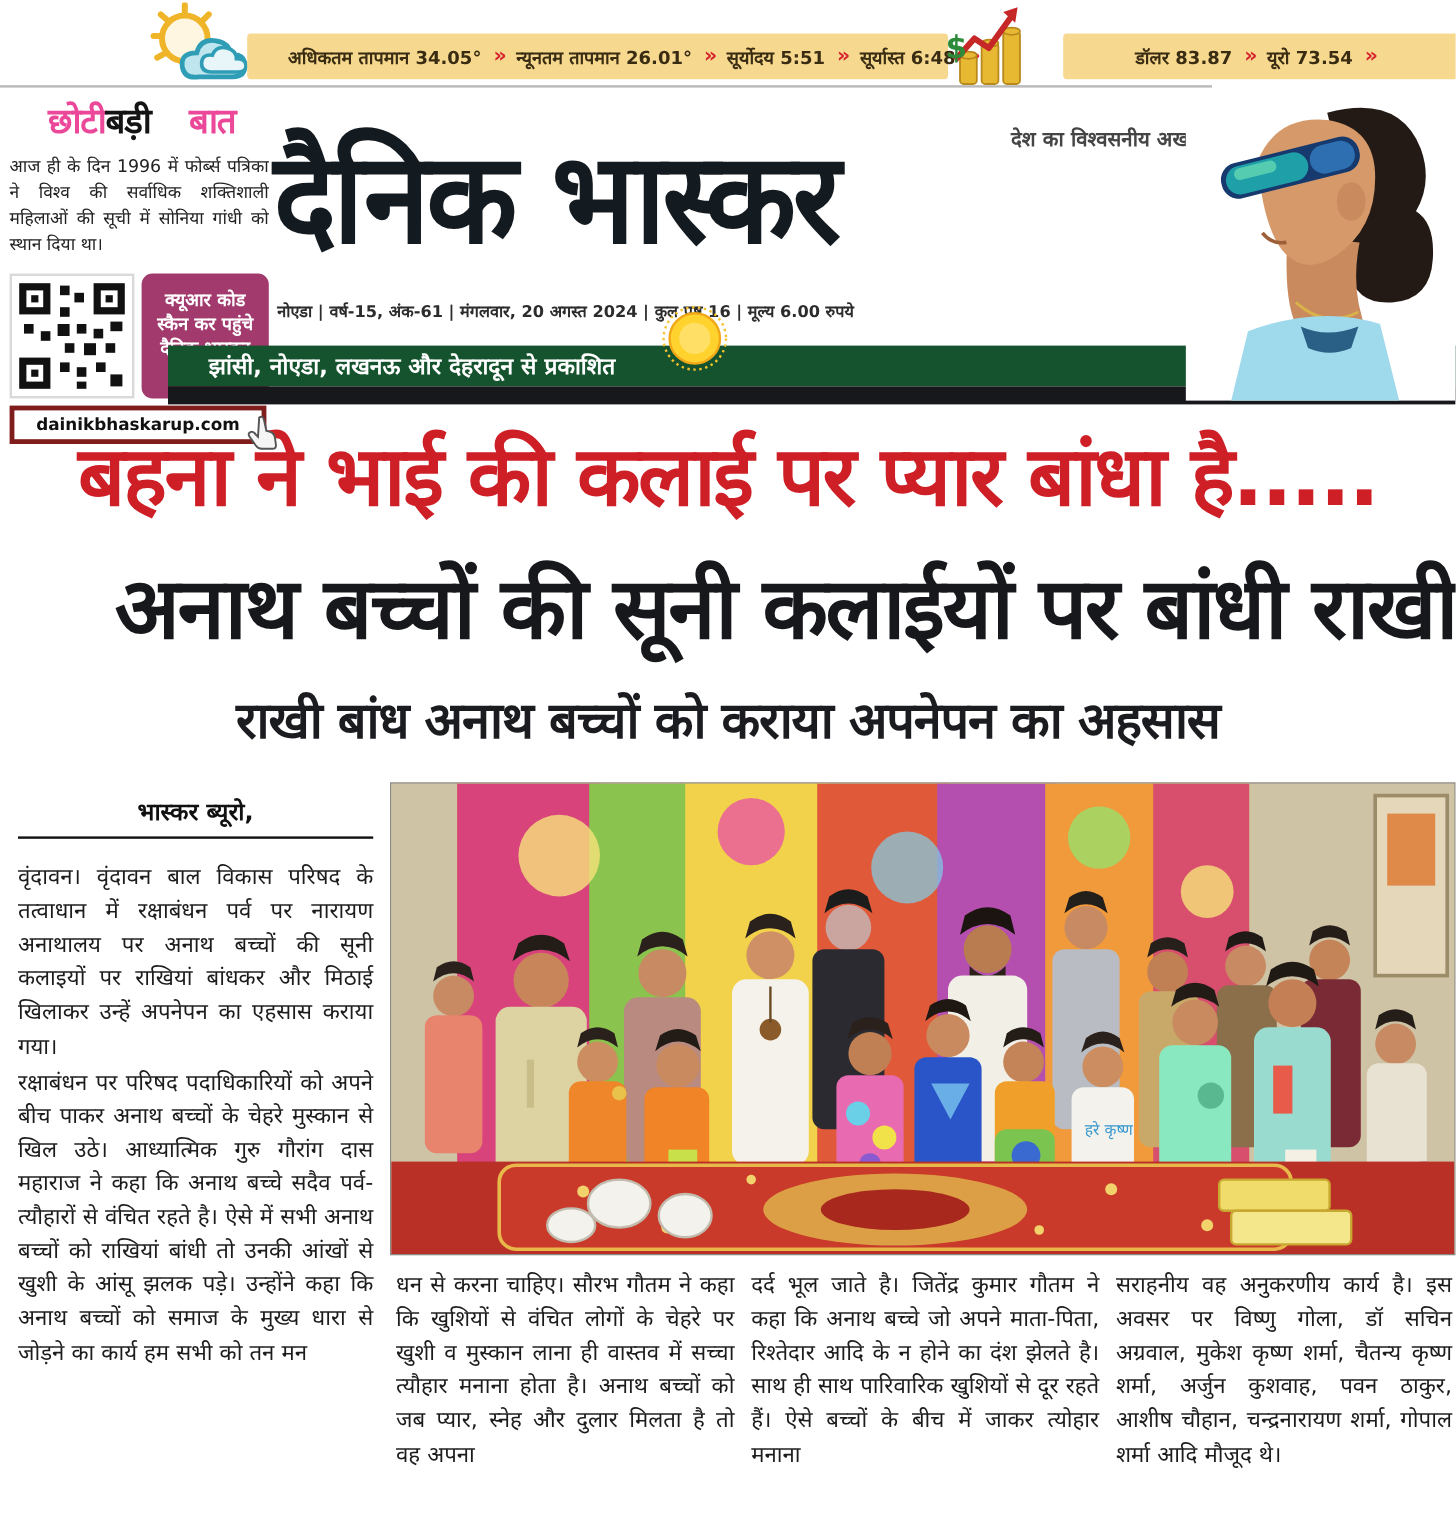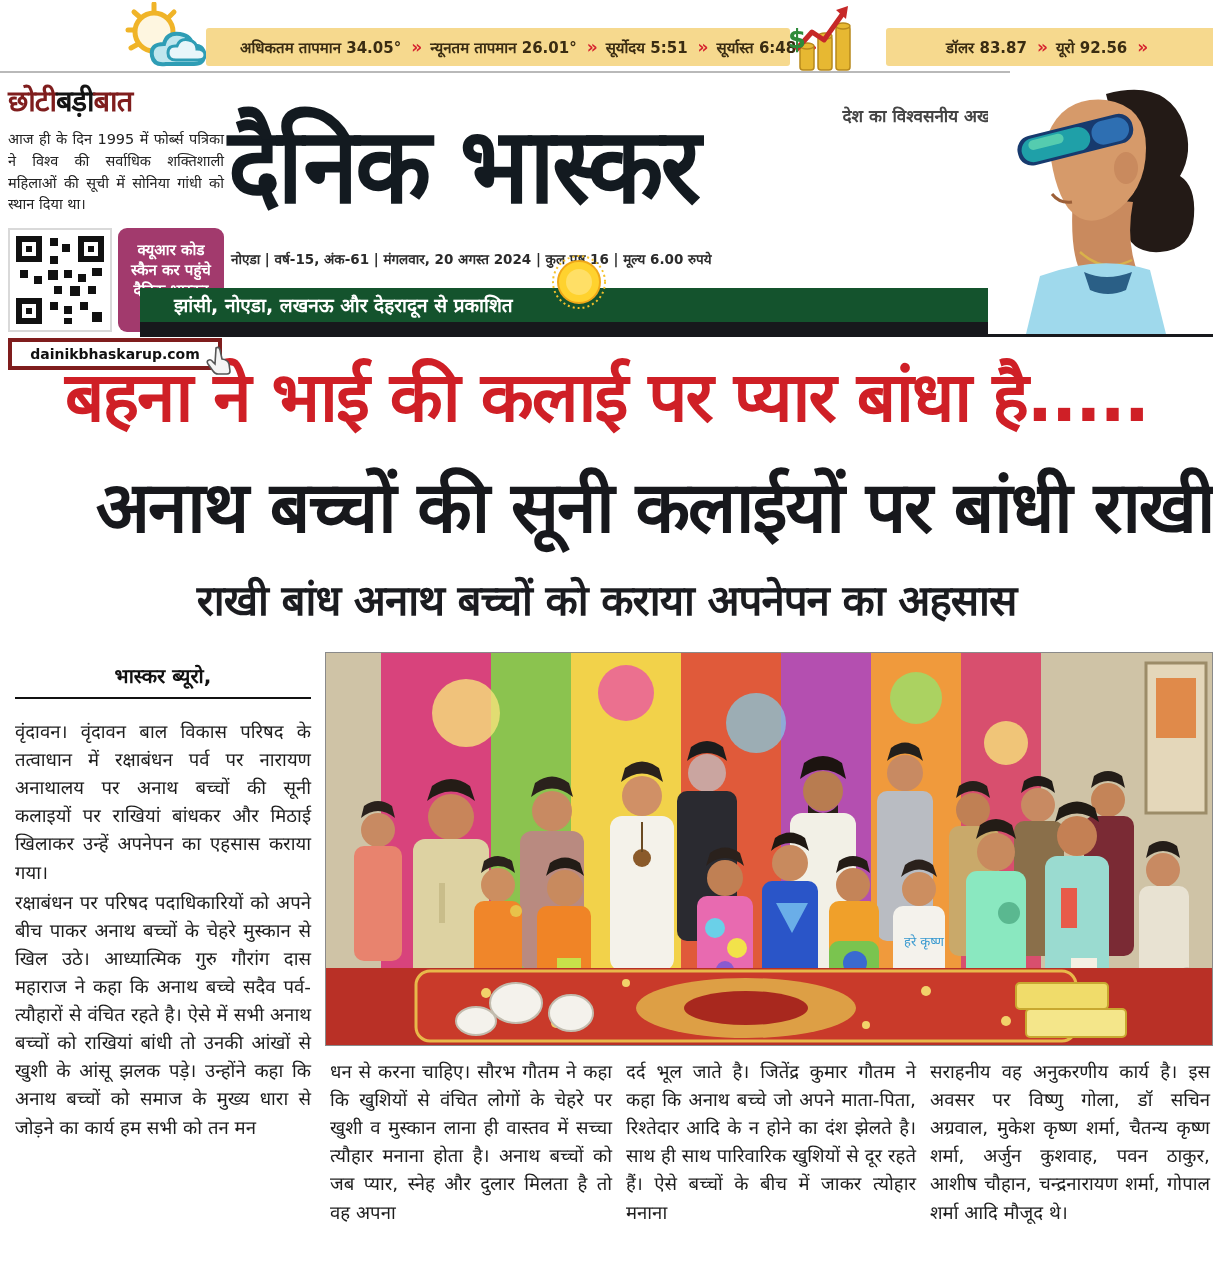--- a/index.html
+++ b/index.html
@@ -14,21 +14,21 @@
     display:flex; align-items:center; font-size:15px; font-weight:bold; color:#3a2c12; }
   .ybar1 { left:206px; width:584px; padding-left:34px; }
   .ybar2 { left:858px; width:355px; padding-left:60px;margin-left:28px; }
   .seg { white-space:nowrap; }
   .chev { color:#d6232e; font-weight:900; margin:0 10px; font-size:17px; letter-spacing:-2px; }
   .micon { position:absolute; left:786px; top:2px; }
 
   
   .sidebar { position:absolute; left:8px; top:80px; width:216px; }
   .feature-title { font-size:29px; font-weight:900; letter-spacing:-1px; }
-  .ft-red { color:#7f1d1d; } .ft-black { color:#141414; }
+  .ft-red { color:#ec4899;margin-left:32px; } .ft-black { color:#141414; }
   .feature-text { margin-top:10px; font-size:14.5px; line-height:1.5; color:#222;
     text-align:justify; font-weight:500; }
   .qr-row { margin-top:12px; display:flex; gap:6px; align-items:stretch; }
   .qr-box { width:104px; height:104px; background:#fff; border:2px solid #d9d9d9; padding:4px; }
   .qr-caption { flex:1; background:#a23a6d; border-radius:9px; color:#fff; font-weight:bold;
     font-size:15px; line-height:1.35; display:flex; align-items:center; justify-content:center;
     text-align:center; padding:6px; }
   .site-box { position:relative; margin-top:6px; width:214px; height:32px; background:#fff;
     border:4px solid #7f1d1d; display:flex; align-items:center; justify-content:center;
     font-size:14px; font-weight:bold; color:#111; z-index:6; }
@@ -113,29 +113,29 @@
         <ellipse cx="57" cy="24" rx="7" ry="3"></ellipse>
     </g>
     <path d="M10 48 L26 30 L38 38 L58 10" fill="none" stroke="#c62828" stroke-width="5" stroke-linejoin="round"></path>
     <path d="M50 8 L62 4 L60 17 Z" fill="#c62828"></path>
     <text x="2" y="46" font-size="26" font-weight="bold" fill="#2e8b3a">$</text>
   </svg>
 
   <div class="ybar ybar2">
     <span class="seg"><span>डॉलर</span>&nbsp;<span>83.87</span></span>
     <span class="chev">»</span>
-    <span class="seg"><span>यूरो</span>&nbsp;<span>92.56</span></span>
+    <span class="seg"><span>यूरो</span>&nbsp;<span>73.54</span></span>
     <span class="chev">»</span>
   </div>
 
   <div class="sidebar">
     <div class="feature-title">
       <span class="ft-red">छोटी</span><span class="ft-black">बड़ी</span><span class="ft-red">बात</span>
     </div>
-    <div class="feature-text">आज ही के दिन 1995 में फोर्ब्स पत्रिका ने विश्व की सर्वाधिक शक्तिशाली महिलाओं की सूची में सोनिया गांधी को स्थान दिया था।</div>
+    <div class="feature-text">आज ही के दिन 1996 में फोर्ब्स पत्रिका ने विश्व की सर्वाधिक शक्तिशाली महिलाओं की सूची में सोनिया गांधी को स्थान दिया था।</div>
 
     <div class="qr-row">
       <div class="qr-box">
         <svg width="92" height="92" viewBox="0 0 92 92">
           <rect width="92" height="92" fill="#fff"></rect>
           <g fill="#111">
             <rect x="2" y="2" width="26" height="26"></rect>
               <rect x="64" y="2" width="26" height="26"></rect>
               <rect x="2" y="64" width="26" height="26"></rect>
             <rect x="36" y="4" width="8" height="8"></rect>

